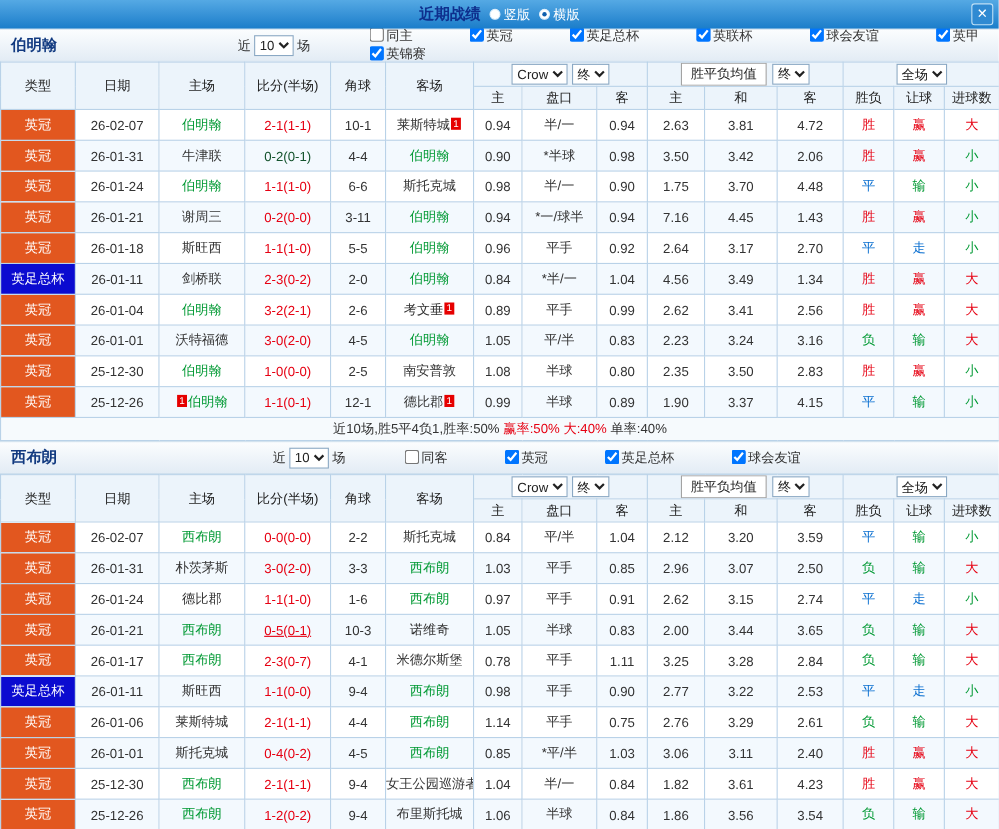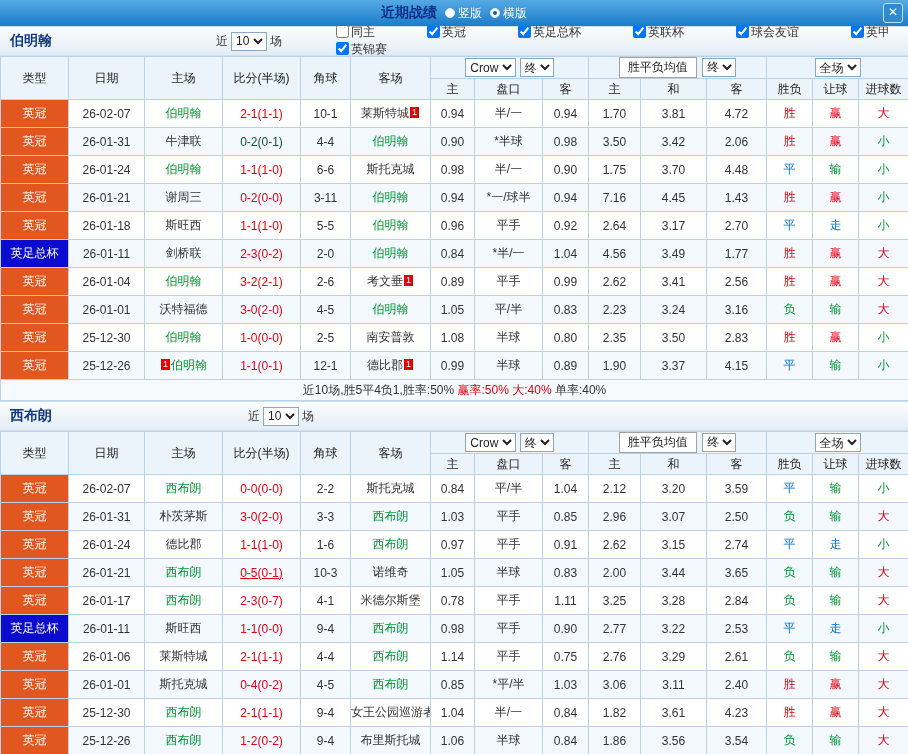--- a/index.html
+++ b/index.html
@@ -143,21 +143,21 @@
       <tr>
         <td style="background: rgb(226, 87, 31); color: rgb(255, 255, 255);">英冠</td>
         <td>26-02-07</td>
         <td><span style="color: rgb(0, 153, 51);">伯明翰</span></td>
         <td style="color: rgb(230, 0, 18);">2-1(1-1)</td>
         <td>10-1</td>
         <td><span>莱斯特城</span><span class="badge">1</span></td>
         <td>0.94</td>
         <td>半/一</td>
         <td>0.94</td>
-        <td>1.70</td>
+        <td>2.63</td>
         <td>3.81</td>
         <td>4.72</td>
         <td style="color: rgb(230, 0, 18);">胜</td>
         <td style="color: rgb(230, 0, 18);">赢</td>
         <td style="color: rgb(230, 0, 18);">大</td>
       </tr>
       <tr>
         <td style="background: rgb(226, 87, 31); color: rgb(255, 255, 255);">英冠</td>
         <td>26-01-31</td>
         <td><span>牛津联</span></td>
@@ -230,21 +230,21 @@
         <td>26-01-11</td>
         <td><span>剑桥联</span></td>
         <td style="color: rgb(230, 0, 18);">2-3(0-2)</td>
         <td>2-0</td>
         <td><span style="color: rgb(0, 153, 51);">伯明翰</span></td>
         <td>0.84</td>
         <td>*半/一</td>
         <td>1.04</td>
         <td>4.56</td>
         <td>3.49</td>
-        <td>1.77</td>
+        <td>1.34</td>
         <td style="color: rgb(230, 0, 18);">胜</td>
         <td style="color: rgb(230, 0, 18);">赢</td>
         <td style="color: rgb(230, 0, 18);">大</td>
       </tr>
       <tr>
         <td style="background: rgb(226, 87, 31); color: rgb(255, 255, 255);">英冠</td>
         <td>26-01-04</td>
         <td><span style="color: rgb(0, 153, 51);">伯明翰</span></td>
         <td style="color: rgb(230, 0, 18);">3-2(2-1)</td>
         <td>2-6</td>
@@ -318,20 +318,21 @@
   </tfoot>
 </table>
 
 <div class="section-header">
   <span class="team-name">西布朗</span>
   <span class="recent">
     <span>近</span>
     <select><option>10</option></select>
     <span>场</span>
   </span>
+  <span class="filters" id="filters-1"><label><input type="checkbox" style="">同客</label><label><input type="checkbox" checked="" style="">英冠</label><label><input type="checkbox" checked="" style="">英足总杯</label><label><input type="checkbox" checked="" style="">球会友谊</label></span>
 </div>
 
 <table>
   <colgroup>
     <col style="width:68px">
       <col style="width:76px">
       <col style="width:78px">
     <col style="width:78px">
       <col style="width:50px">
       <col style="width:80px">

